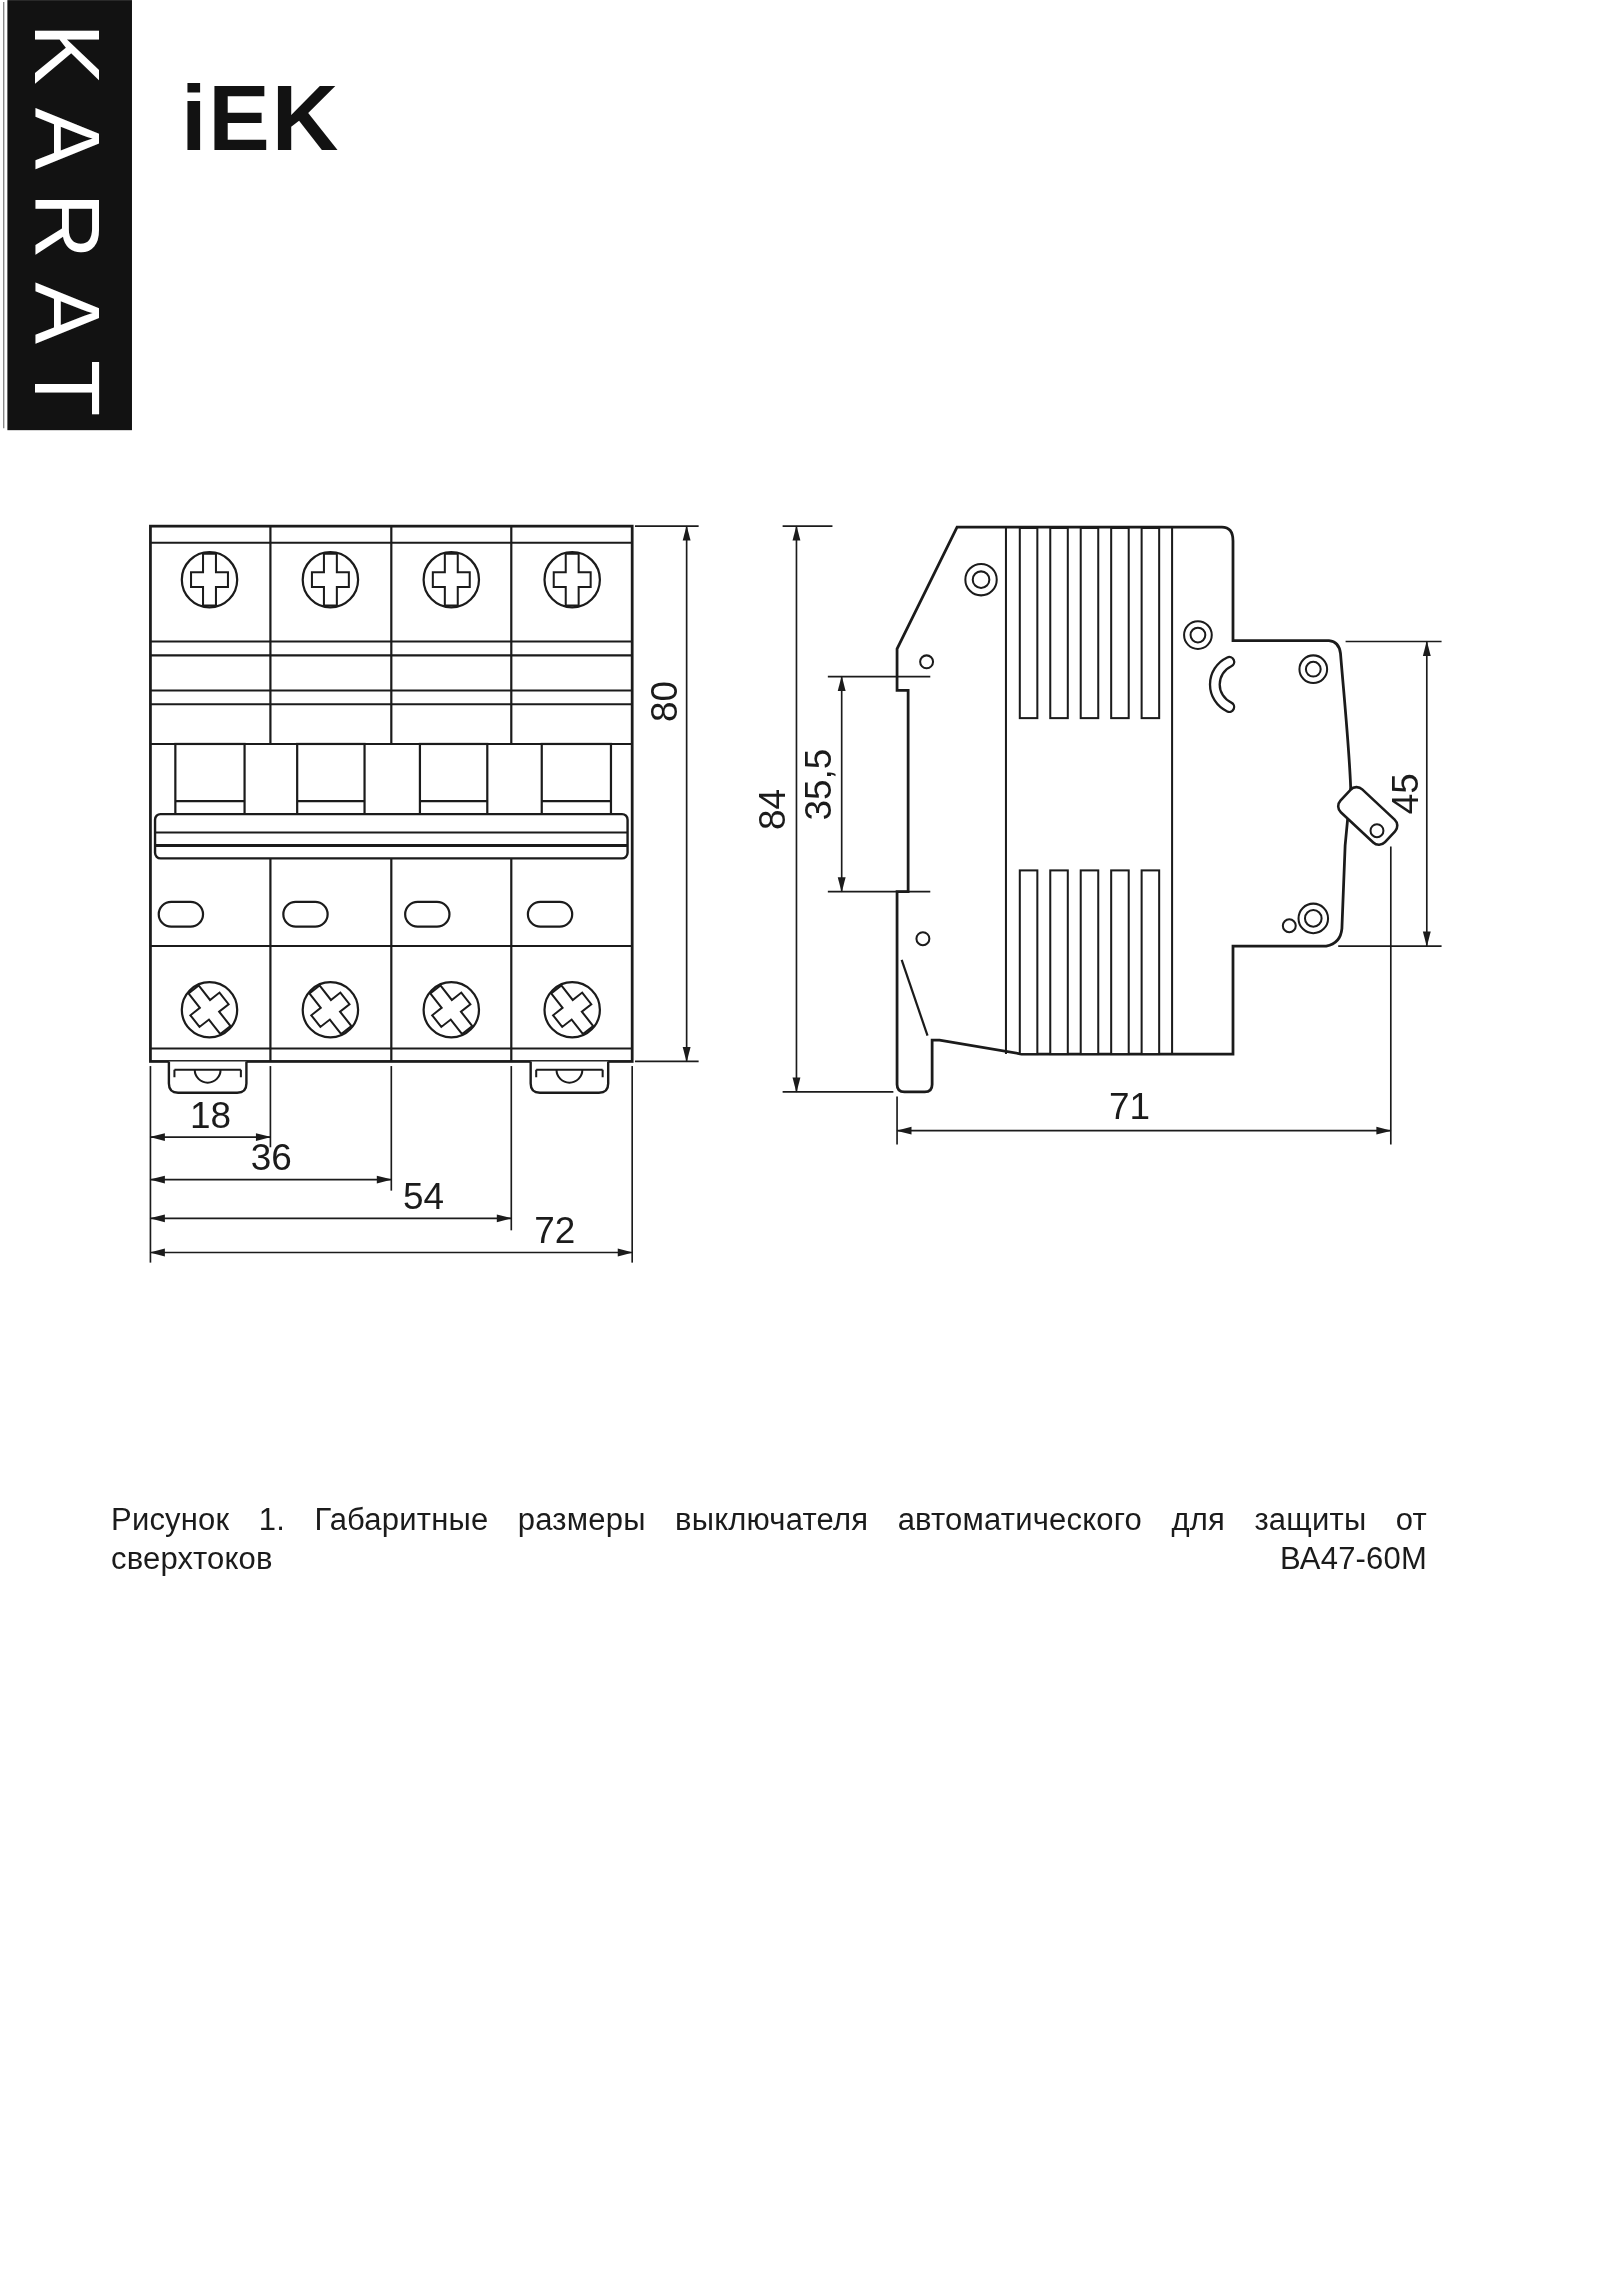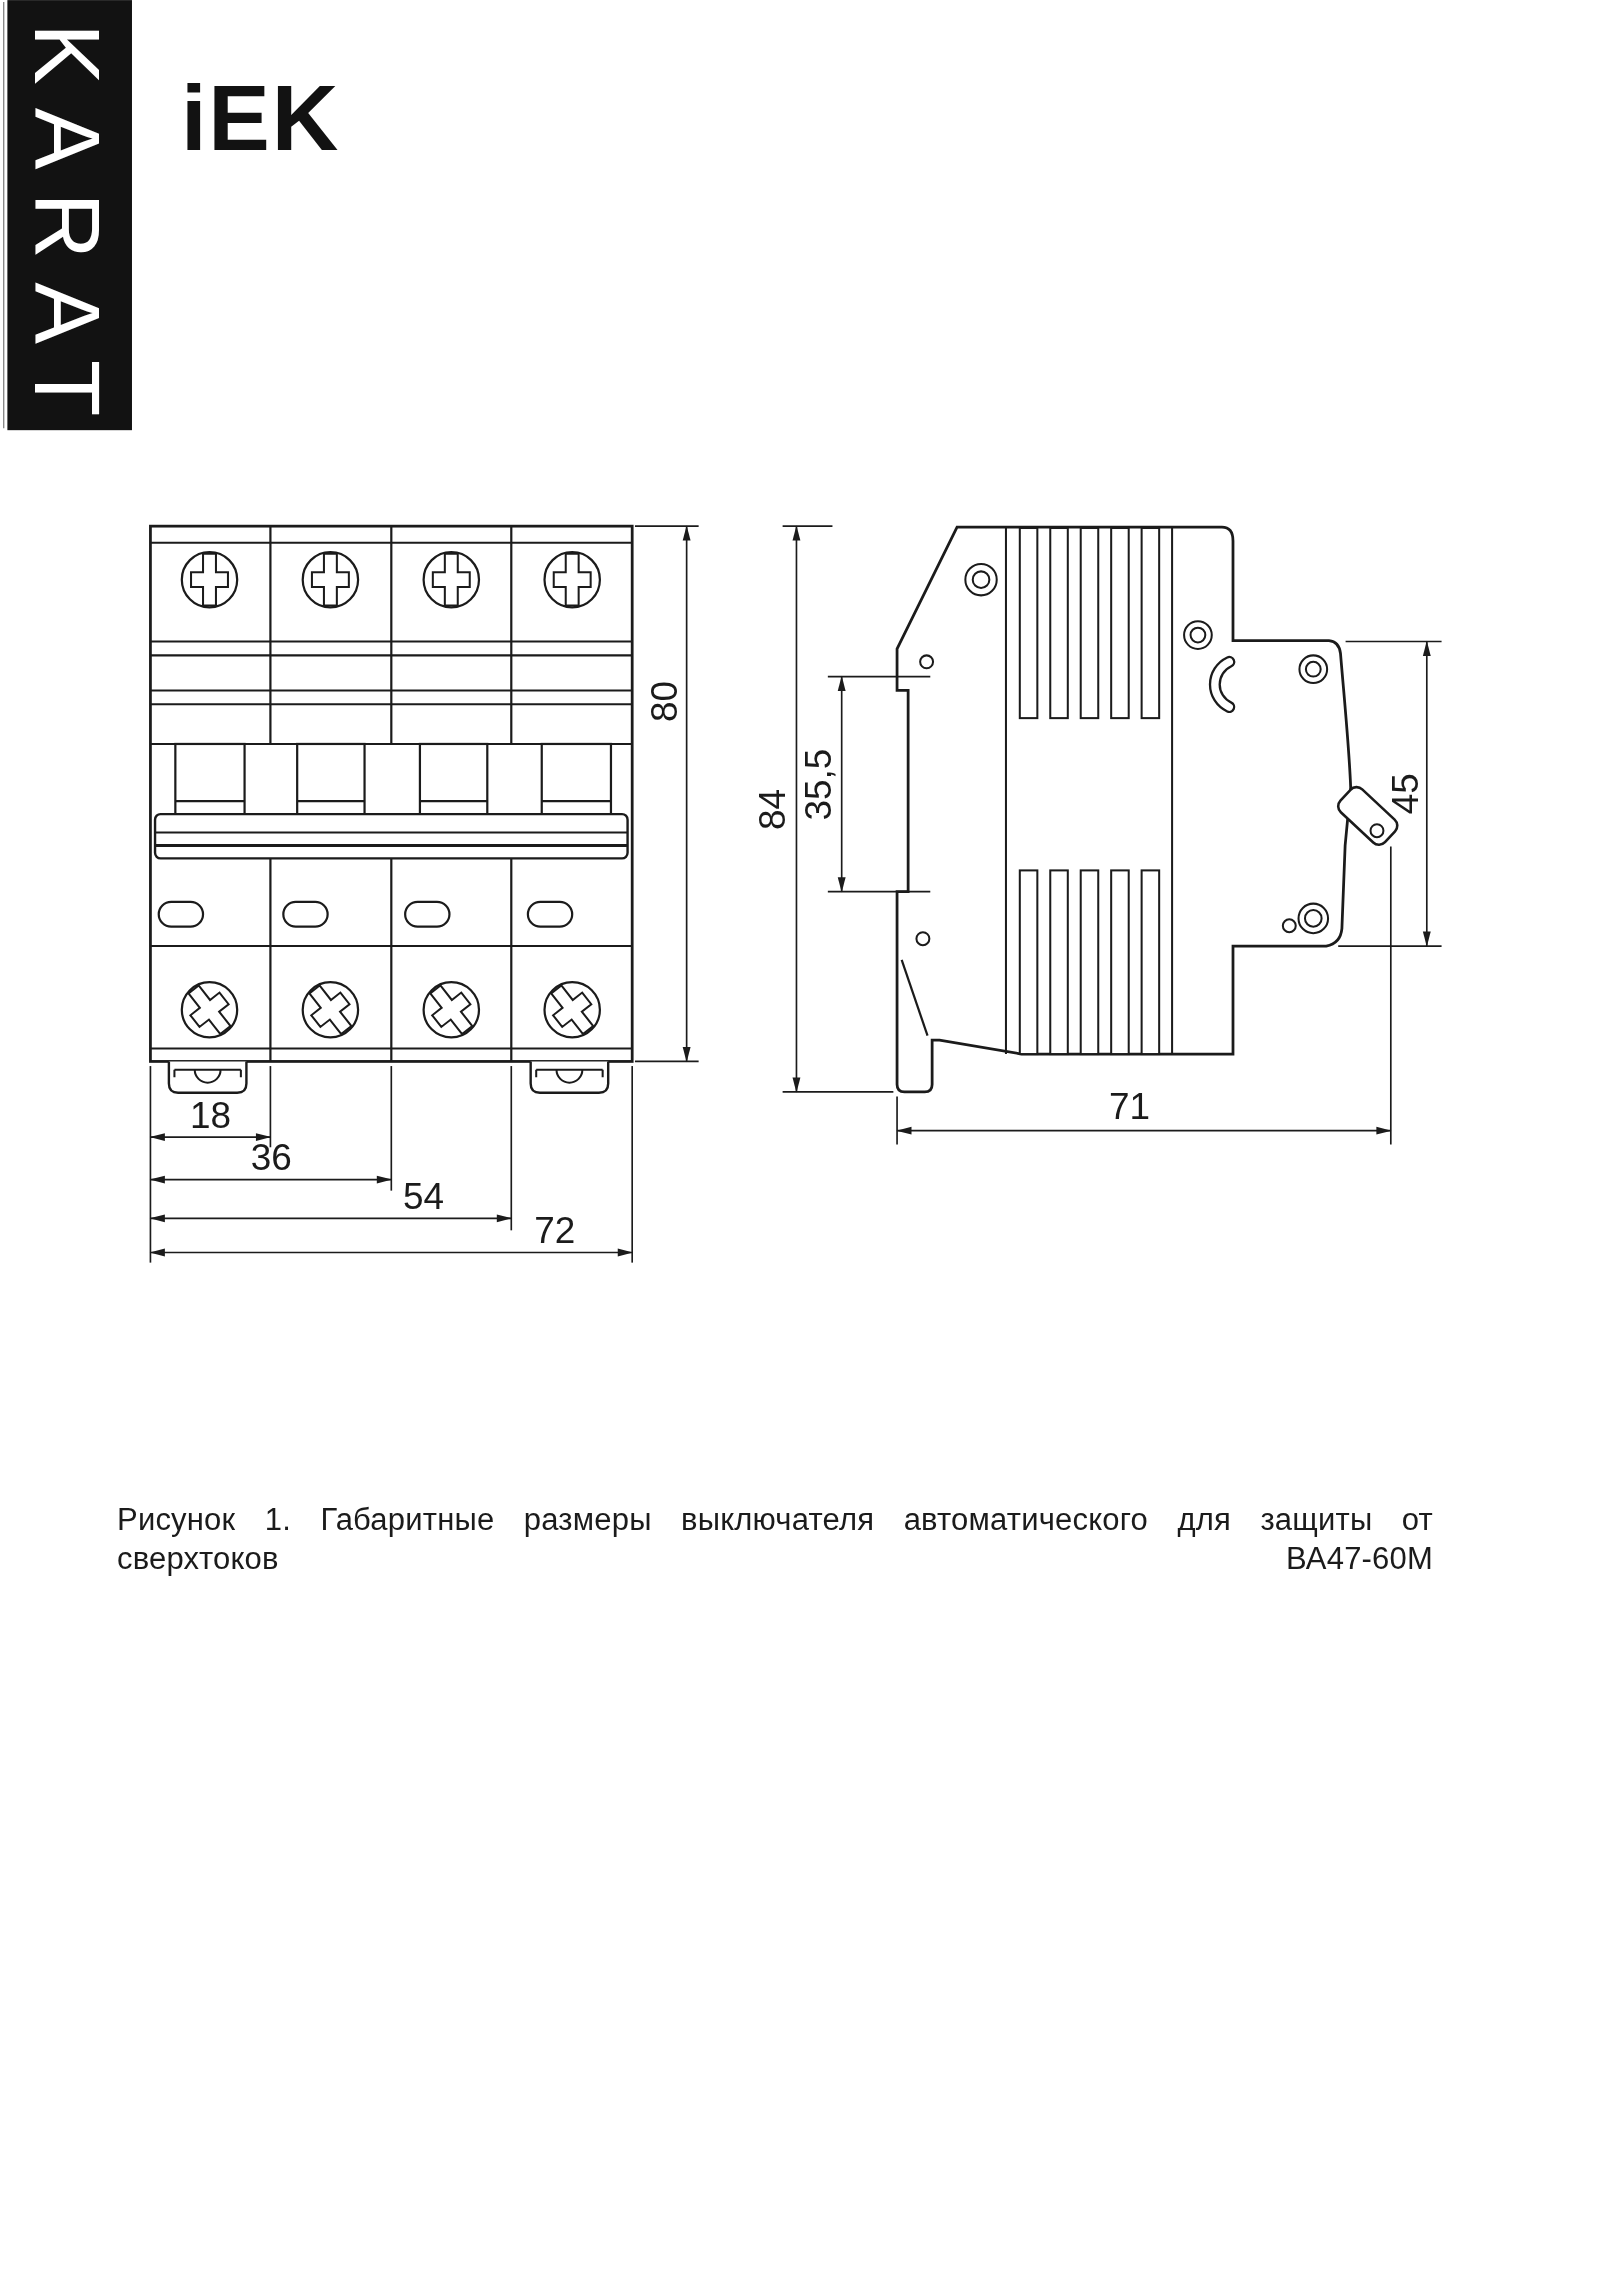--- a/index.html
+++ b/index.html
@@ -6,21 +6,21 @@
   .page{
     position:relative;
     width:1616px;height:2289px;
     background:#ffffff;
     font-family:"Liberation Sans", sans-serif;
     overflow:hidden;
   }
   svg text{font-family:"Liberation Sans", sans-serif;}
   .caption{
     position:absolute;
-    left:117px;top:1501px;width:1316px;
+    left:111px;top:1501px;width:1316px;
     font-size:31px;color:#1b1b1b;
     text-align:justify;
     text-align-last:justify;
     letter-spacing:0.2px;
     line-height:1.25;
   }
 </style>
 </head>
 <body>
 

